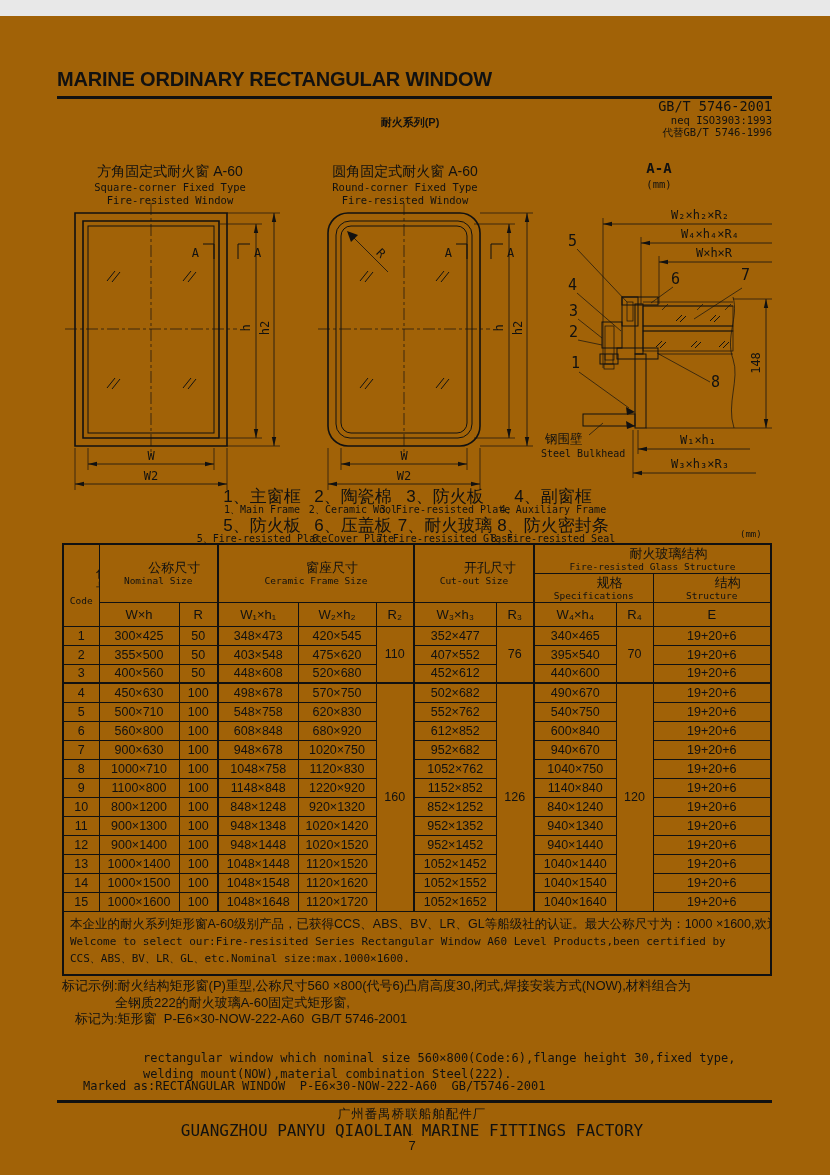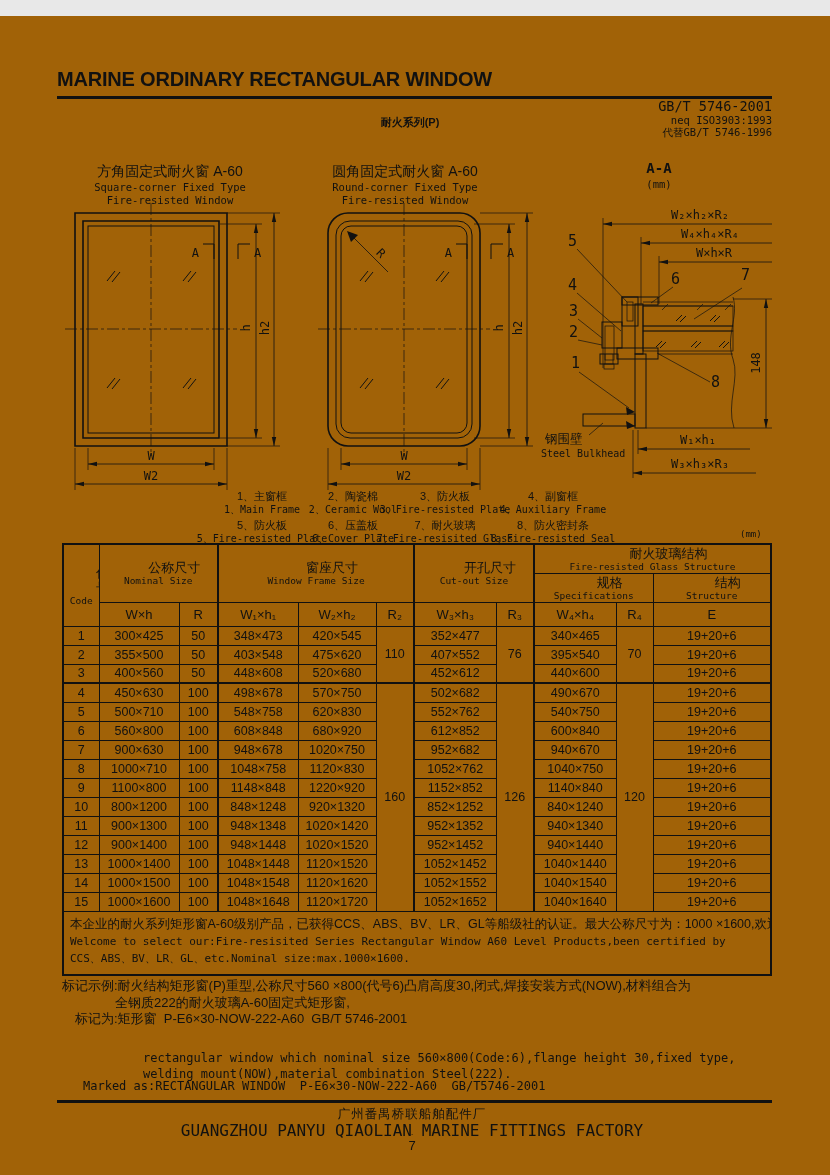--- a/index.html
+++ b/index.html
@@ -33,21 +33,21 @@
   svg .t-en{font:10.5px "DejaVu Sans Mono",monospace;}
   svg .dimtxt{font:12px "DejaVu Sans Mono",monospace;}
   svg .callout{font:15px "DejaVu Sans Mono",monospace;}
   svg .amark{font:12px "DejaVu Sans Mono",monospace;}
   svg .secttl{font:600 14px "DejaVu Sans Mono",monospace;}
   svg .lblzh{font:12.5px "Liberation Sans","DejaVu Sans",sans-serif;}
   svg .lblen{font:10px "DejaVu Sans Mono",monospace;}
 
   
   .legend-cell{position:absolute;text-align:center;}
-  .legend-cell .zh{font-size:11px;line-height:15px;}
+  .legend-cell .zh{font-size:17px;line-height:15px;}
   .legend-cell .en{font-size:10px;line-height:12px;font-family:"DejaVu Sans Mono",monospace;}
   .mm-note{left:740px;top:513px;font-size:9px;}
 
   
   .spec{position:absolute;left:62px;top:527px;border-collapse:collapse;table-layout:fixed;
         width:708px;border:2px solid #111;}
   .spec td{border:1px solid #111;text-align:center;padding:0;font-size:12.5px;overflow:hidden;}
   .spec td.tR{border-right-width:2px;}
   .spec td.tB{border-bottom-width:2px;}
   .spec tr.h1{height:29px;} .spec tr.h2{height:29px;} .spec tr.h3{height:24px;font-size:13px;}
@@ -348,21 +348,21 @@
         <td rowspan="3">
           <div class="hz">代号</div>
           <div class="he">Code</div>
         </td>
         <td colspan="2" rowspan="2" class="tR">
           <div class="hz">公称尺寸</div>
           <div class="he">Nominal Size</div>
         </td>
         <td colspan="3" rowspan="2" class="tR">
           <div class="hz">窗座尺寸</div>
-          <div class="he">Window Frame Size</div>
+          <div class="he">Ceramic Frame Size</div>
         </td>
         <td colspan="2" rowspan="2" class="tR">
           <div class="hz">开孔尺寸</div>
           <div class="he">Cut-out Size</div>
         </td>
         <td colspan="3">
           <div class="hz">耐火玻璃结构</div>
           <div class="he">Fire-resisted Glass Structure</div>
         </td>
       </tr>

